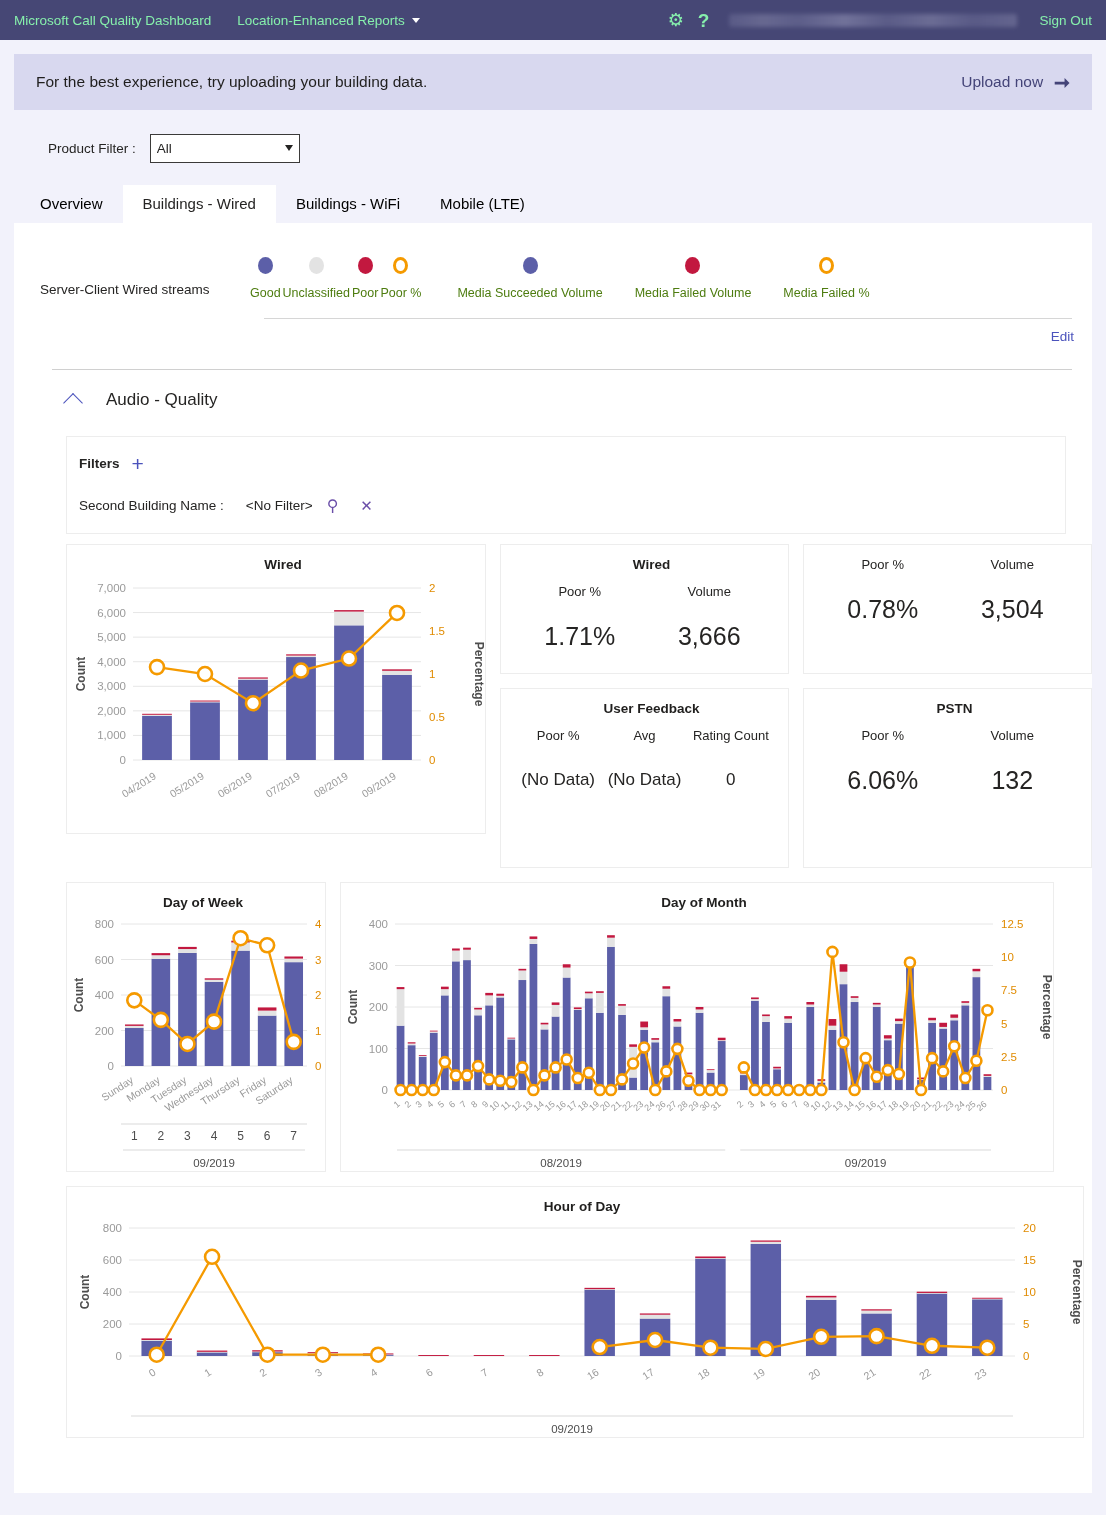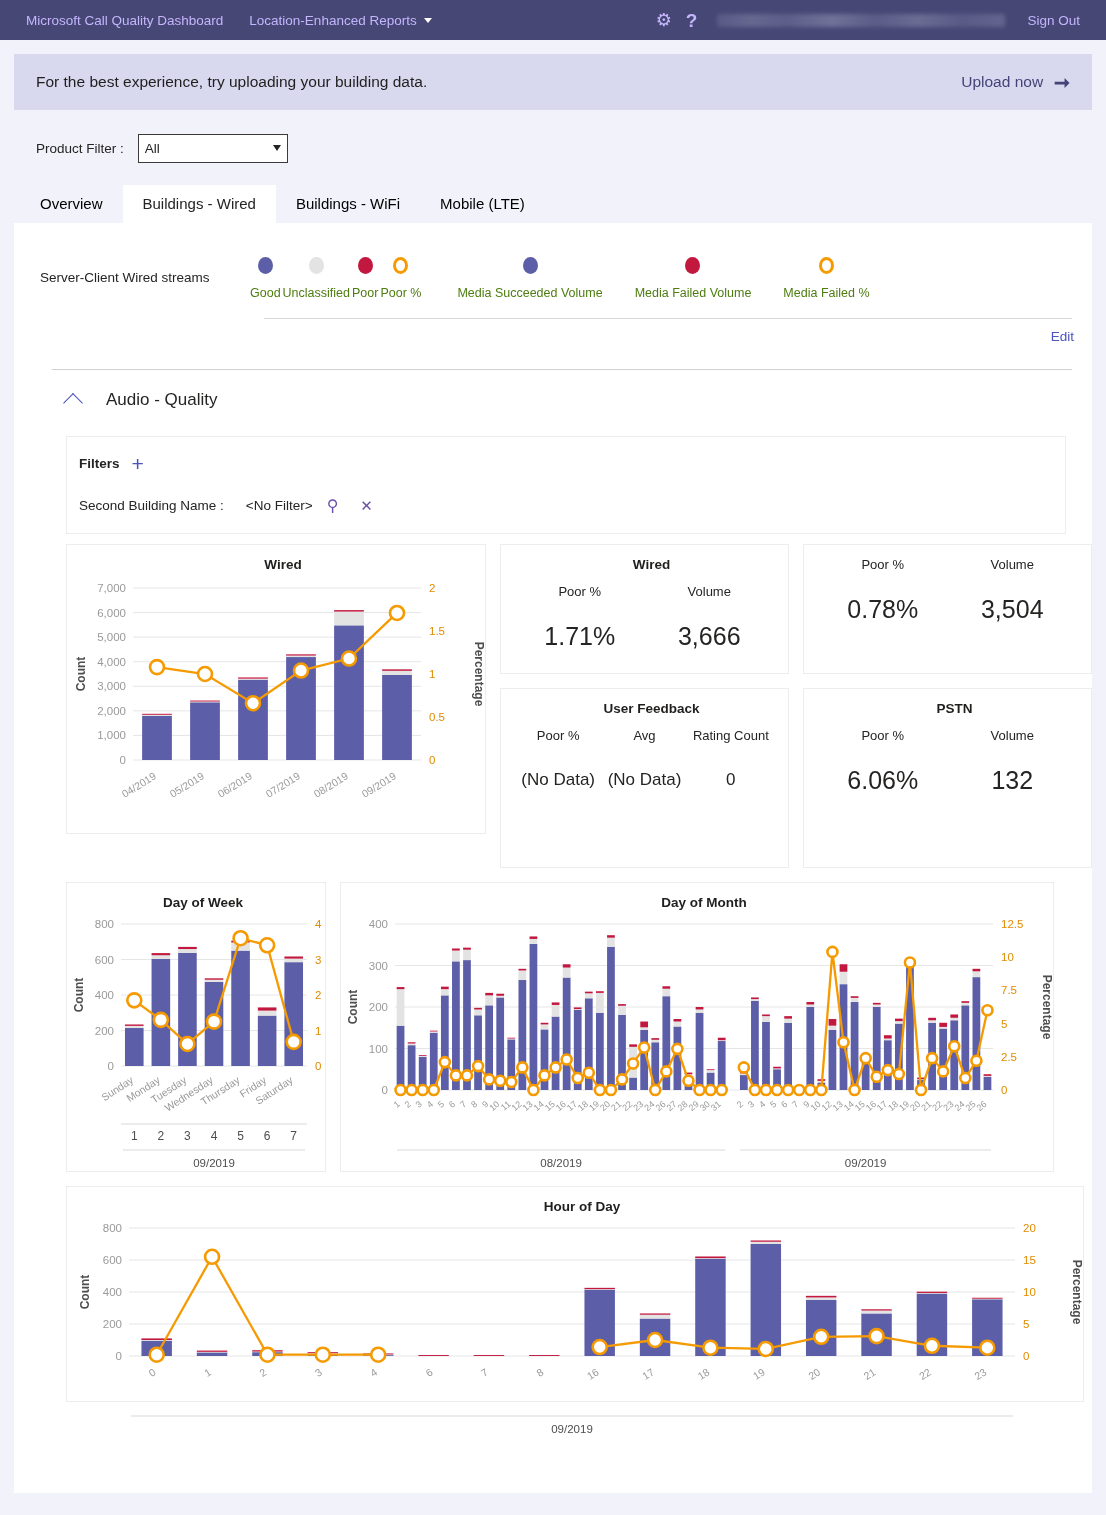--- a/index.html
+++ b/index.html
@@ -7,22 +7,22 @@
   body {
     width:1106px; height:1515px;
     background:#f2f2fb;
     font-family:"Liberation Sans", sans-serif;
     color:#252423;
     overflow:hidden;
   }
 
   
   .topbar {
-    height:40px; background:#464775; color:#c4b5fd;
-    display:flex; align-items:center; padding:0 26px;
+    height:40px; background:#464775; color:#86efac;
+    display:flex; align-items:center; padding:0 14px;
     font-size:13.5px;
   }
   .topbar .reports { margin-left:26px; display:flex; align-items:center; gap:7px; cursor:pointer; }
   .caret-dn { width:0;height:0;border-left:4px solid transparent;border-right:4px solid transparent;border-top:5px solid #fff; }
   .topbar .spacer { flex:1; }
   .icon-btn { cursor:pointer; display:inline-flex; align-items:center; justify-content:center; }
   .gear { font-size:18px; line-height:1; }
   .qmark { font-size:19px; line-height:1; font-weight:bold; margin-left:14px; }
   .user-redacted {
     margin-left:20px; width:288px; height:13px; border-radius:2px;
@@ -35,21 +35,21 @@
   .banner {
     margin:14px 14px 0 14px; height:56px; background:#d8d8ef;
     display:flex; align-items:center; padding:0 22px;
   }
   .banner-text { font-size:15.5px; color:#201f1e; }
   .banner .spacer { flex:1; }
   .upload-now { color:#444478; font-size:15.5px; cursor:pointer; display:flex; align-items:center; gap:11px; }
   .arrow-r { font-size:19px; font-weight:bold; }
 
   
-  .filterbar { display:flex; align-items:center; padding:24px 0 0 36px; }
+  .filterbar { display:flex; align-items:center; padding:24px 0 0 48px; }
   .filterbar label { font-size:13.5px; color:#252423; margin-right:14px; }
   .sel-wrap { position:relative; width:150px; }
   .sel-wrap select {
     width:150px; height:29px; font-size:13.5px; font-family:"Liberation Sans",sans-serif;
     border:1px solid #3b3a39; background:#fff; color:#252423;
     padding:0 22px 0 6px; -webkit-appearance:none; appearance:none; border-radius:0;
   }
   .sel-arrow { position:absolute; right:7px; top:11px; width:0;height:0;
     border-left:4px solid transparent;border-right:4px solid transparent;border-top:6px solid #252423; pointer-events:none;}
 
@@ -60,21 +60,21 @@
   }
   .tab.active { background:#ffffff; color:#252423; }
 
   
   .page {
     background:#ffffff; margin:0 14px 0 14px; min-height:1270px;
     padding:0 0 20px 0;
   }
 
   
-  .stream-row { display:flex; align-items:center; padding:34px 0 0 26px; }
+  .stream-row { display:flex; align-items:flex-end; padding:34px 0 0 26px; }
   .stream-label { font-size:13.5px; color:#252423; width:210px; padding-bottom:3px; }
   .legend { display:flex; align-items:flex-end; }
   .legend-item { display:flex; flex-direction:column; align-items:center; margin-right:2px; cursor:pointer; }
   .dot { width:15px; height:17px; border-radius:50%; margin-bottom:12px; }
   .ring { width:15px; height:17px; border-radius:50%; border:3px solid #f59a00; background:#fff; box-sizing:border-box; margin-bottom:12px;}
   .legend-txt { font-size:12.5px; color:#4d7c0f; white-space:nowrap; }
   .legend-sep { margin:18px 20px 0 250px; border-top:1px solid #d6d6d6; }
   .edit-row { text-align:right; padding:8px 18px 0 0; }
   .edit-link { color:#4b53bc; font-size:13.5px; cursor:pointer; }
   .big-rule { border-top:1px solid #d0d0d0; margin:24px 20px 0 38px; }
@@ -706,21 +706,21 @@
           <text x="646.462962962963" y="195" class="tiny-tick" text-anchor="end" transform="rotate(-40,646.462962962963,195)">26</text>
           <line x1="56" y1="240" x2="384.22222222222223" y2="240" class="axisline"></line>
           <text x="220.11111111111111" y="257" class="period-lbl" text-anchor="middle">08/2019</text>
           <line x1="399.2962962962963" y1="240" x2="650" y2="240" class="axisline"></line>
           <text x="524.6481481481482" y="257" class="period-lbl" text-anchor="middle">09/2019</text>
         </svg>
     </div>
   </div>
 
   <div class="row3">
-    <div class="card" style="width:1018px;height:216px">
+    <div class="card" style="width:1018px;height:252px">
       <div class="card-title">Hour of Day</div>
       <svg id="svg-hod" width="1018" height="228">
           <line x1="62" y1="142" x2="948" y2="142" class="gridline"></line>
           <text x="55" y="146" class="axis-txt" text-anchor="end">0</text>
           <line x1="62" y1="110" x2="948" y2="110" class="gridline"></line>
           <text x="55" y="114" class="axis-txt" text-anchor="end">200</text>
           <line x1="62" y1="78" x2="948" y2="78" class="gridline"></line>
           <text x="55" y="82" class="axis-txt" text-anchor="end">400</text>
           <line x1="62" y1="46" x2="948" y2="46" class="gridline"></line>
           <text x="55" y="50" class="axis-txt" text-anchor="end">600</text>

